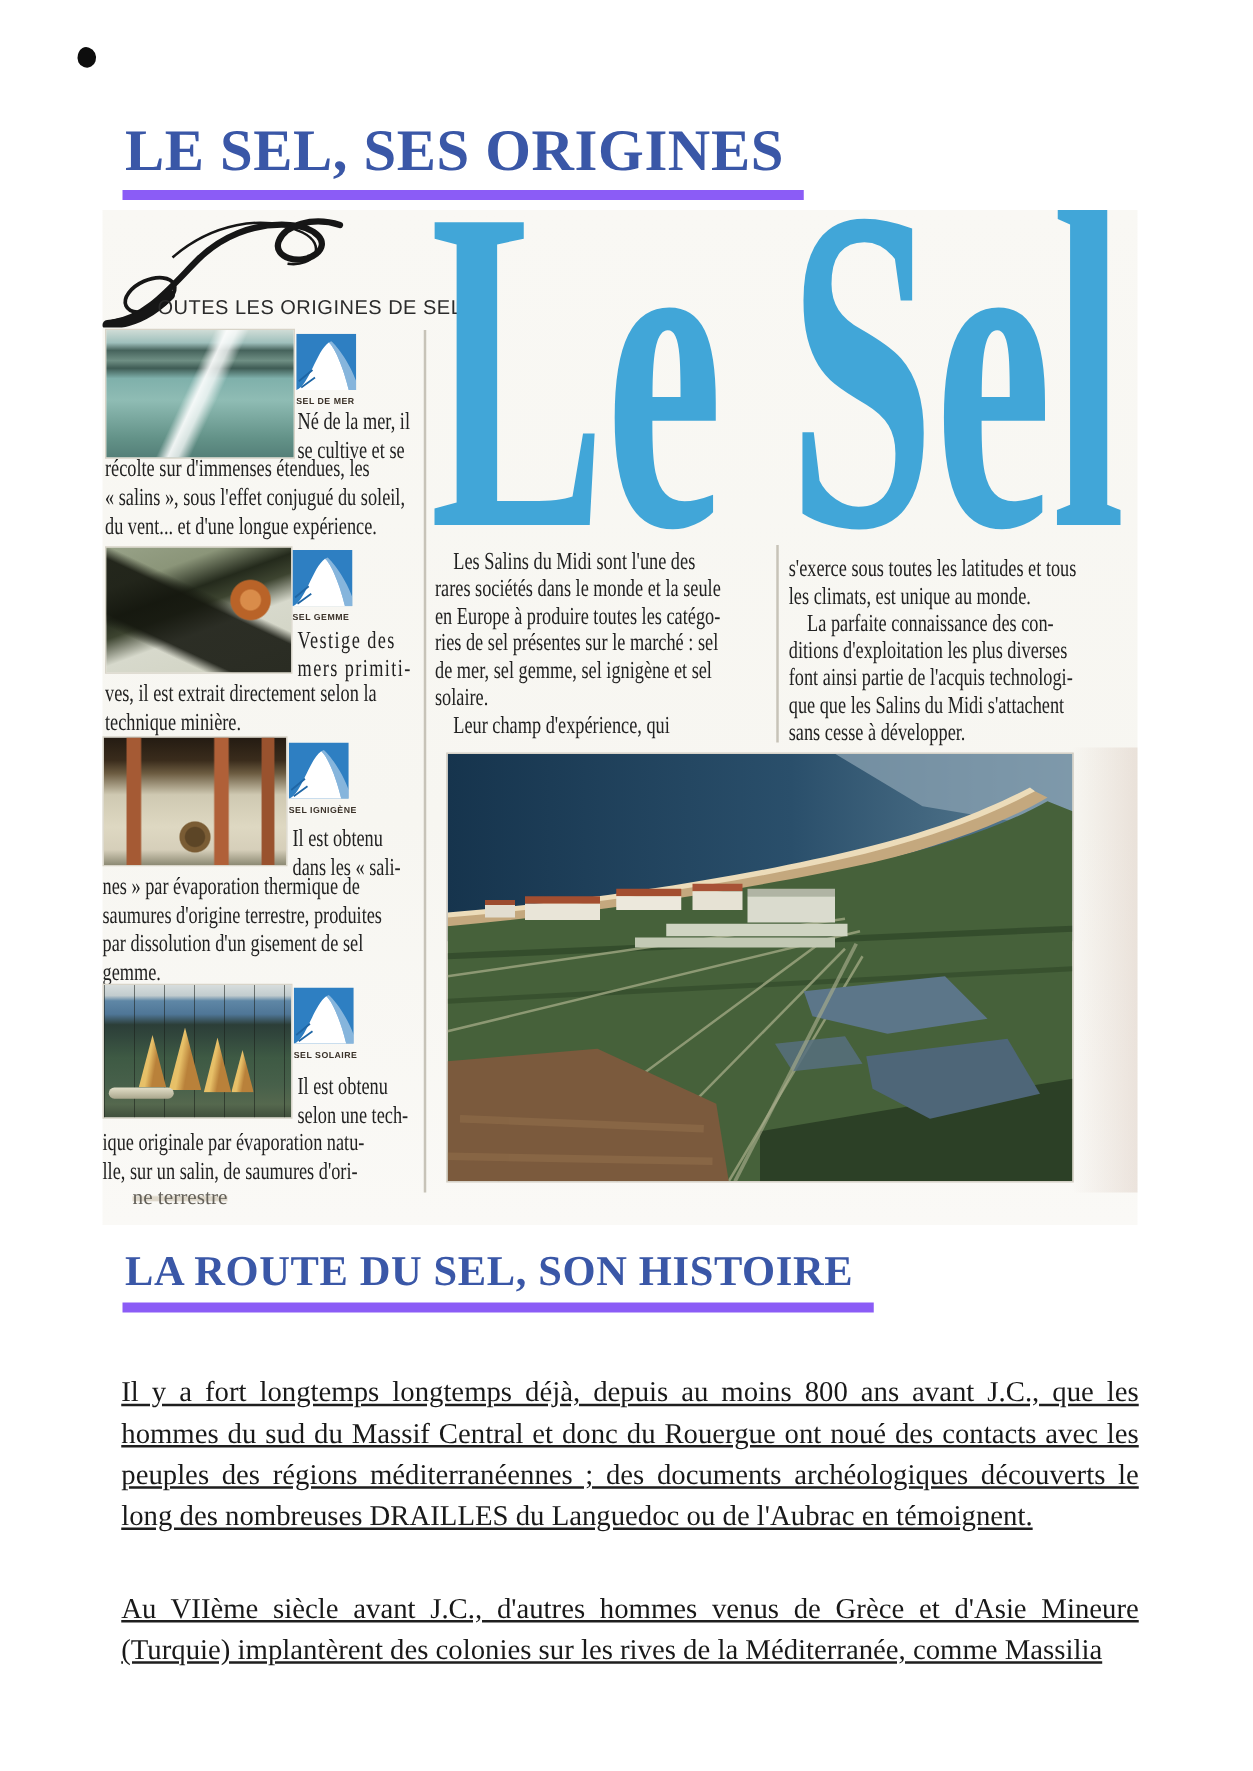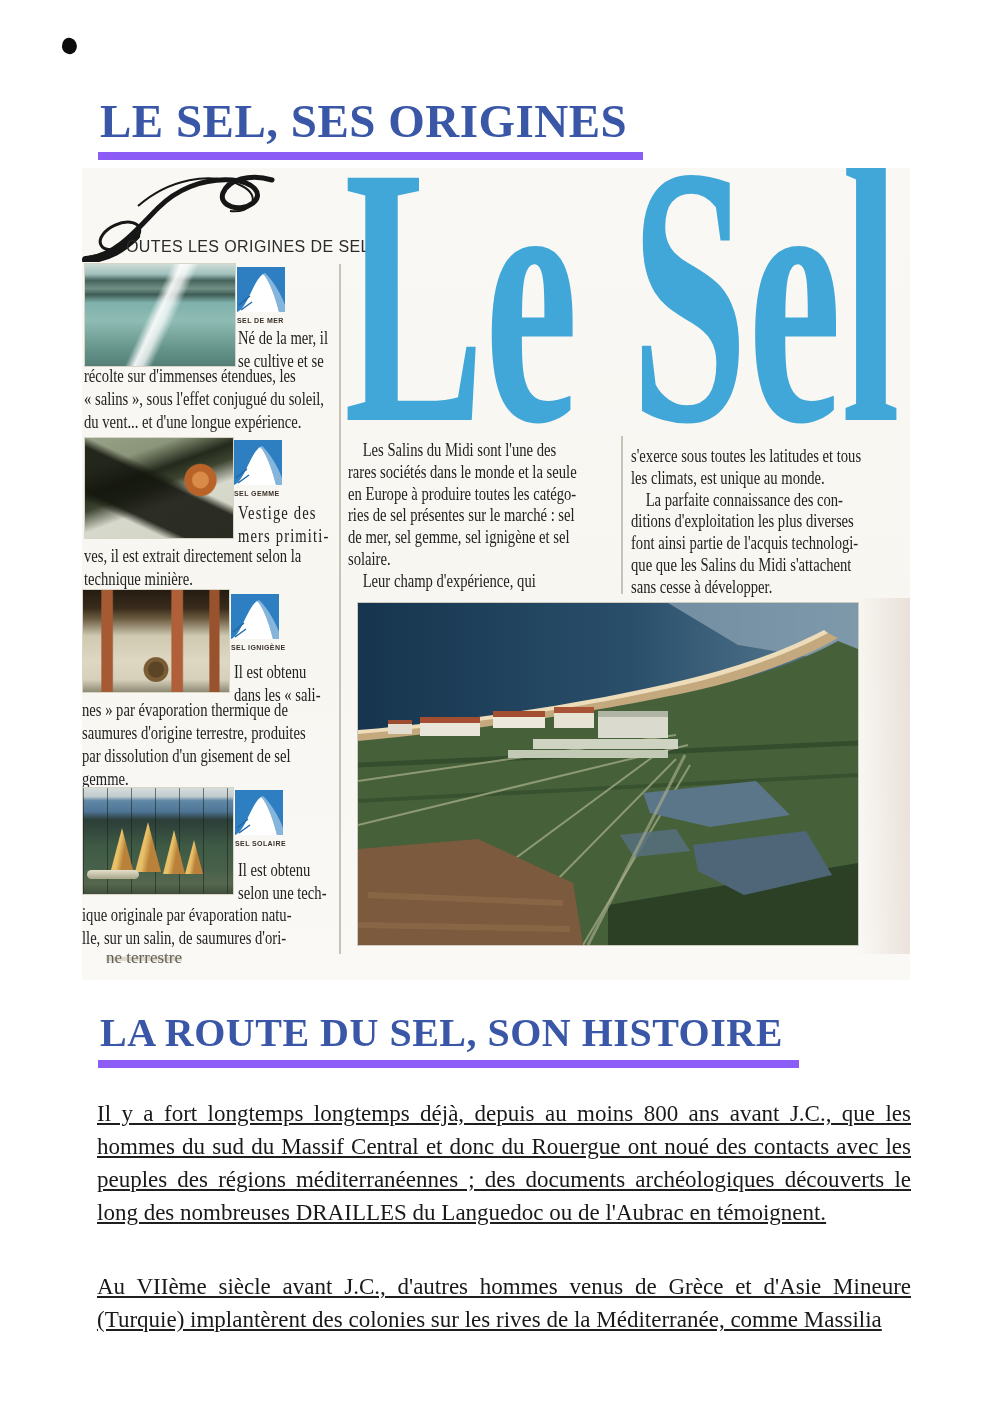--- a/index.html
+++ b/index.html
@@ -4,21 +4,21 @@
 <style>
   html,body{margin:0;padding:0;background:#ffffff;}
   #page{position:relative;width:1002px;height:1417px;background:#ffffff;overflow:hidden;
         font-family:"Liberation Serif",serif;color:#1e1e1e;}
 
   
   .doc-title{position:absolute;font-weight:bold;color:#3a57a7;line-height:1.05;
              border-bottom:8px solid #8b5cf6;padding:0 16px 6px 2px;letter-spacing:.5px;
              font-family:"Liberation Serif",serif;white-space:nowrap;}
   #title1{left:98px;top:97px;font-size:47px;}
-  #title2{left:98px;top:1000px;font-size:40px;margin-top:12px;}
+  #title2{left:98px;top:1000px;font-size:34px;}
 
   
   .blob{position:absolute;left:62px;top:38px;width:15px;height:16px;background:#0d0d0d;
         border-radius:45% 60% 50% 55%;transform:rotate(18deg);}
 
   
   #clip{position:absolute;left:82px;top:168px;width:828px;height:812px;
         background:linear-gradient(180deg,#f9f8f4 0%,#f7f6f1 60%,#faf9f6 100%);}
   #clip .vrule{position:absolute;width:2px;background:#c7c3b8;}
   .news{white-space:pre-wrap;color:#222;font-family:"Liberation Serif",serif;}

